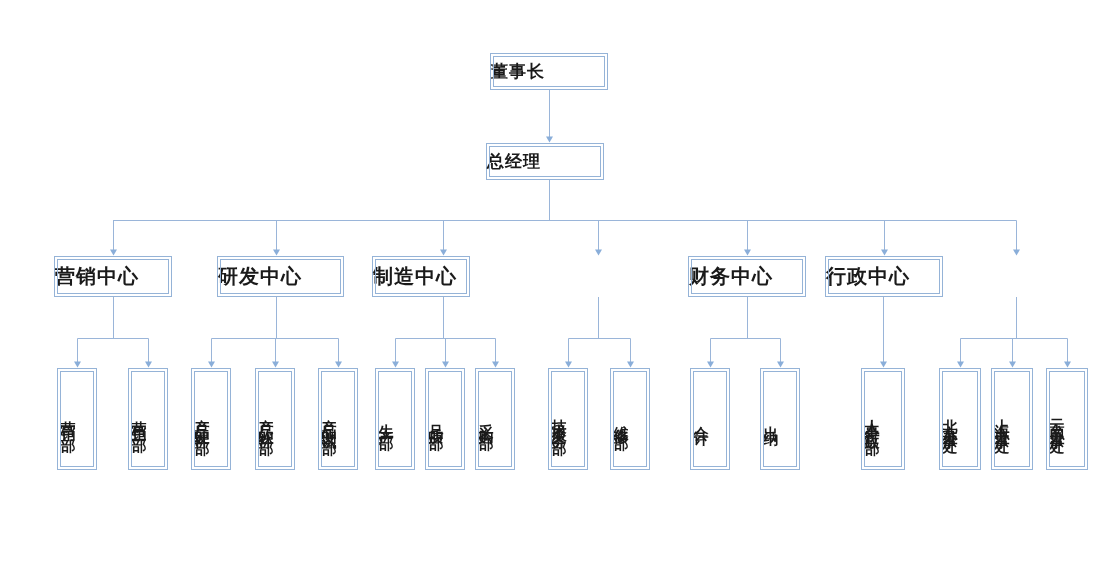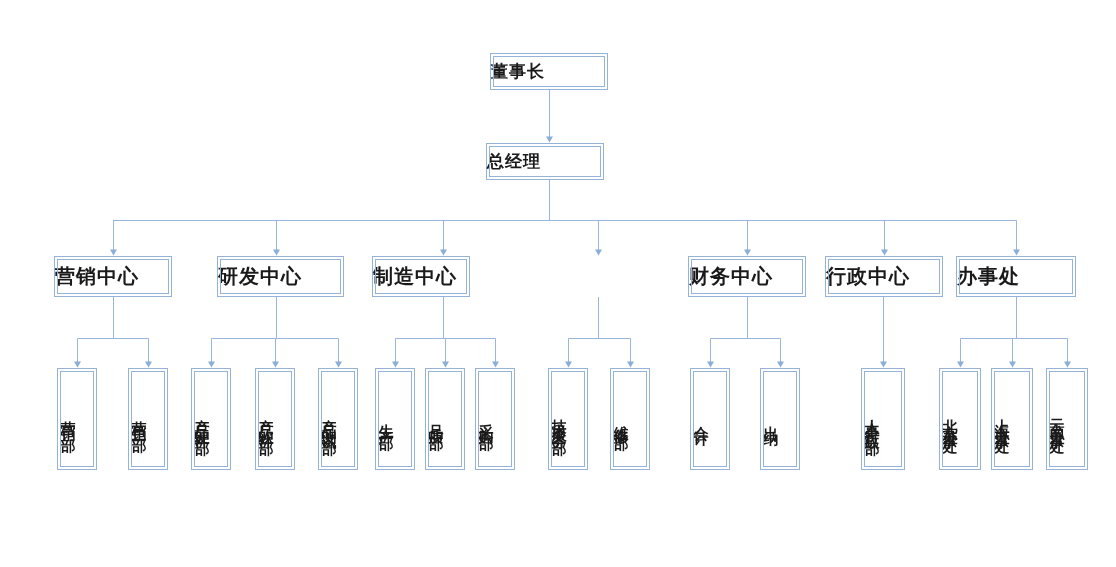--- a/index.html
+++ b/index.html
@@ -142,23 +142,20 @@
   </div>
   <div class="node l3" style="left:372px;top:256px;width:98px;height:41px">
     <span class="hlabel">制造中心</span>
   </div>
   <div class="node l3" style="left:688px;top:256px;width:118px;height:41px">
     <span class="hlabel">财务中心</span>
   </div>
   <div class="node l3" style="left:825px;top:256px;width:118px;height:41px">
     <span class="hlabel">行政中心</span>
   </div>
-  <div class="node l3" style="left:956px;top:256px;width:120px;height:41px">
-    <span class="hlabel">办事处</span>
-  </div>
 
   <div class="node l4" style="left:57px;top:368px;width:40px;height:102px">
     <span class="vlabel">营销一部</span>
   </div>
   <div class="node l4" style="left:128px;top:368px;width:40px;height:102px">
     <span class="vlabel">营销二部</span>
   </div>
 
   <div class="node l4" style="left:191px;top:368px;width:40px;height:102px">
     <span class="vlabel">产品硬件部</span>

